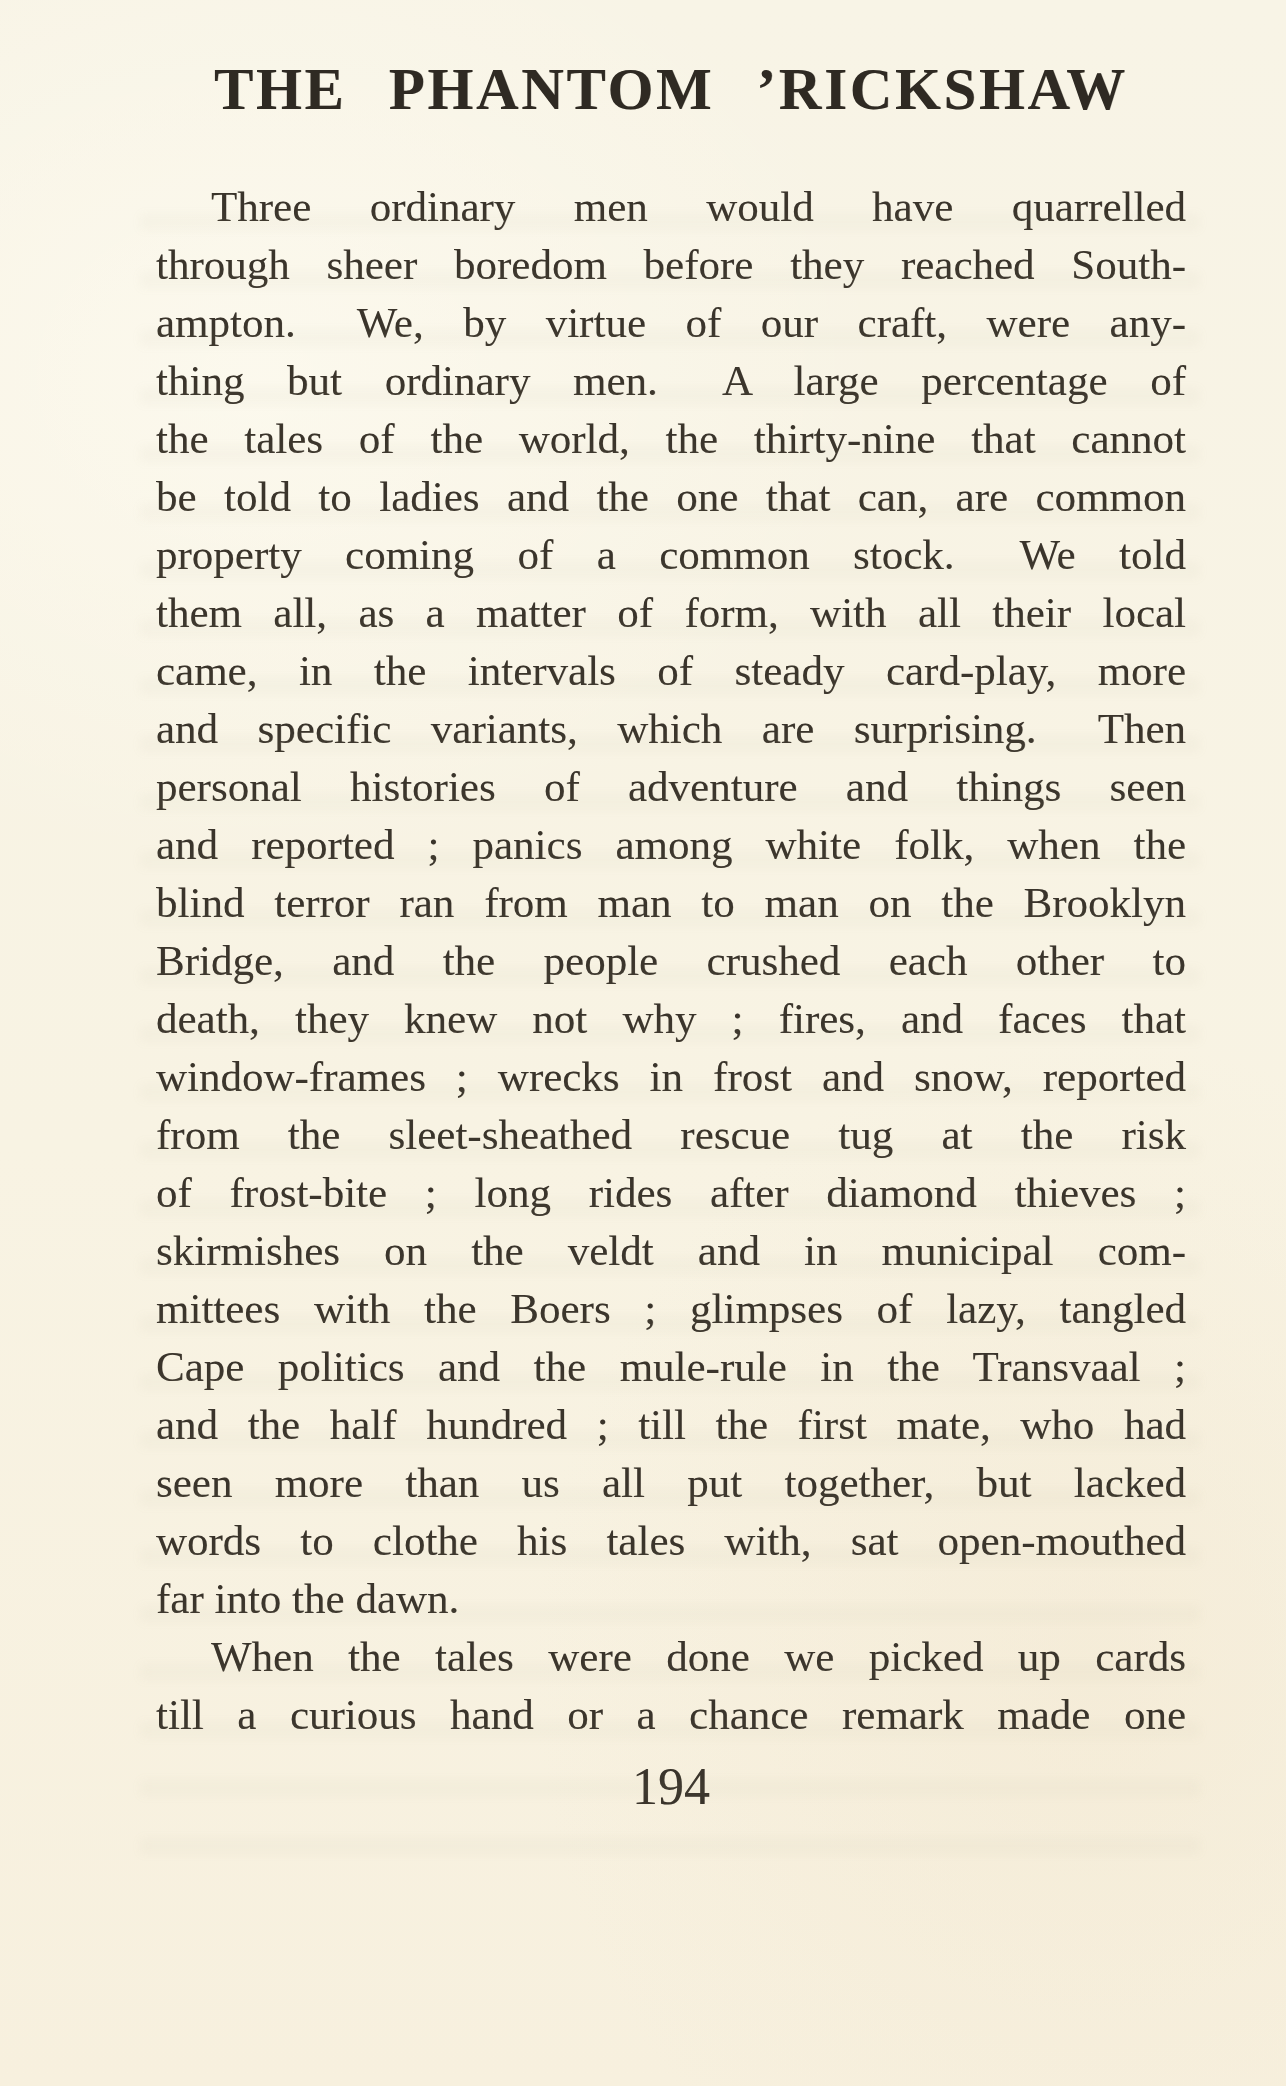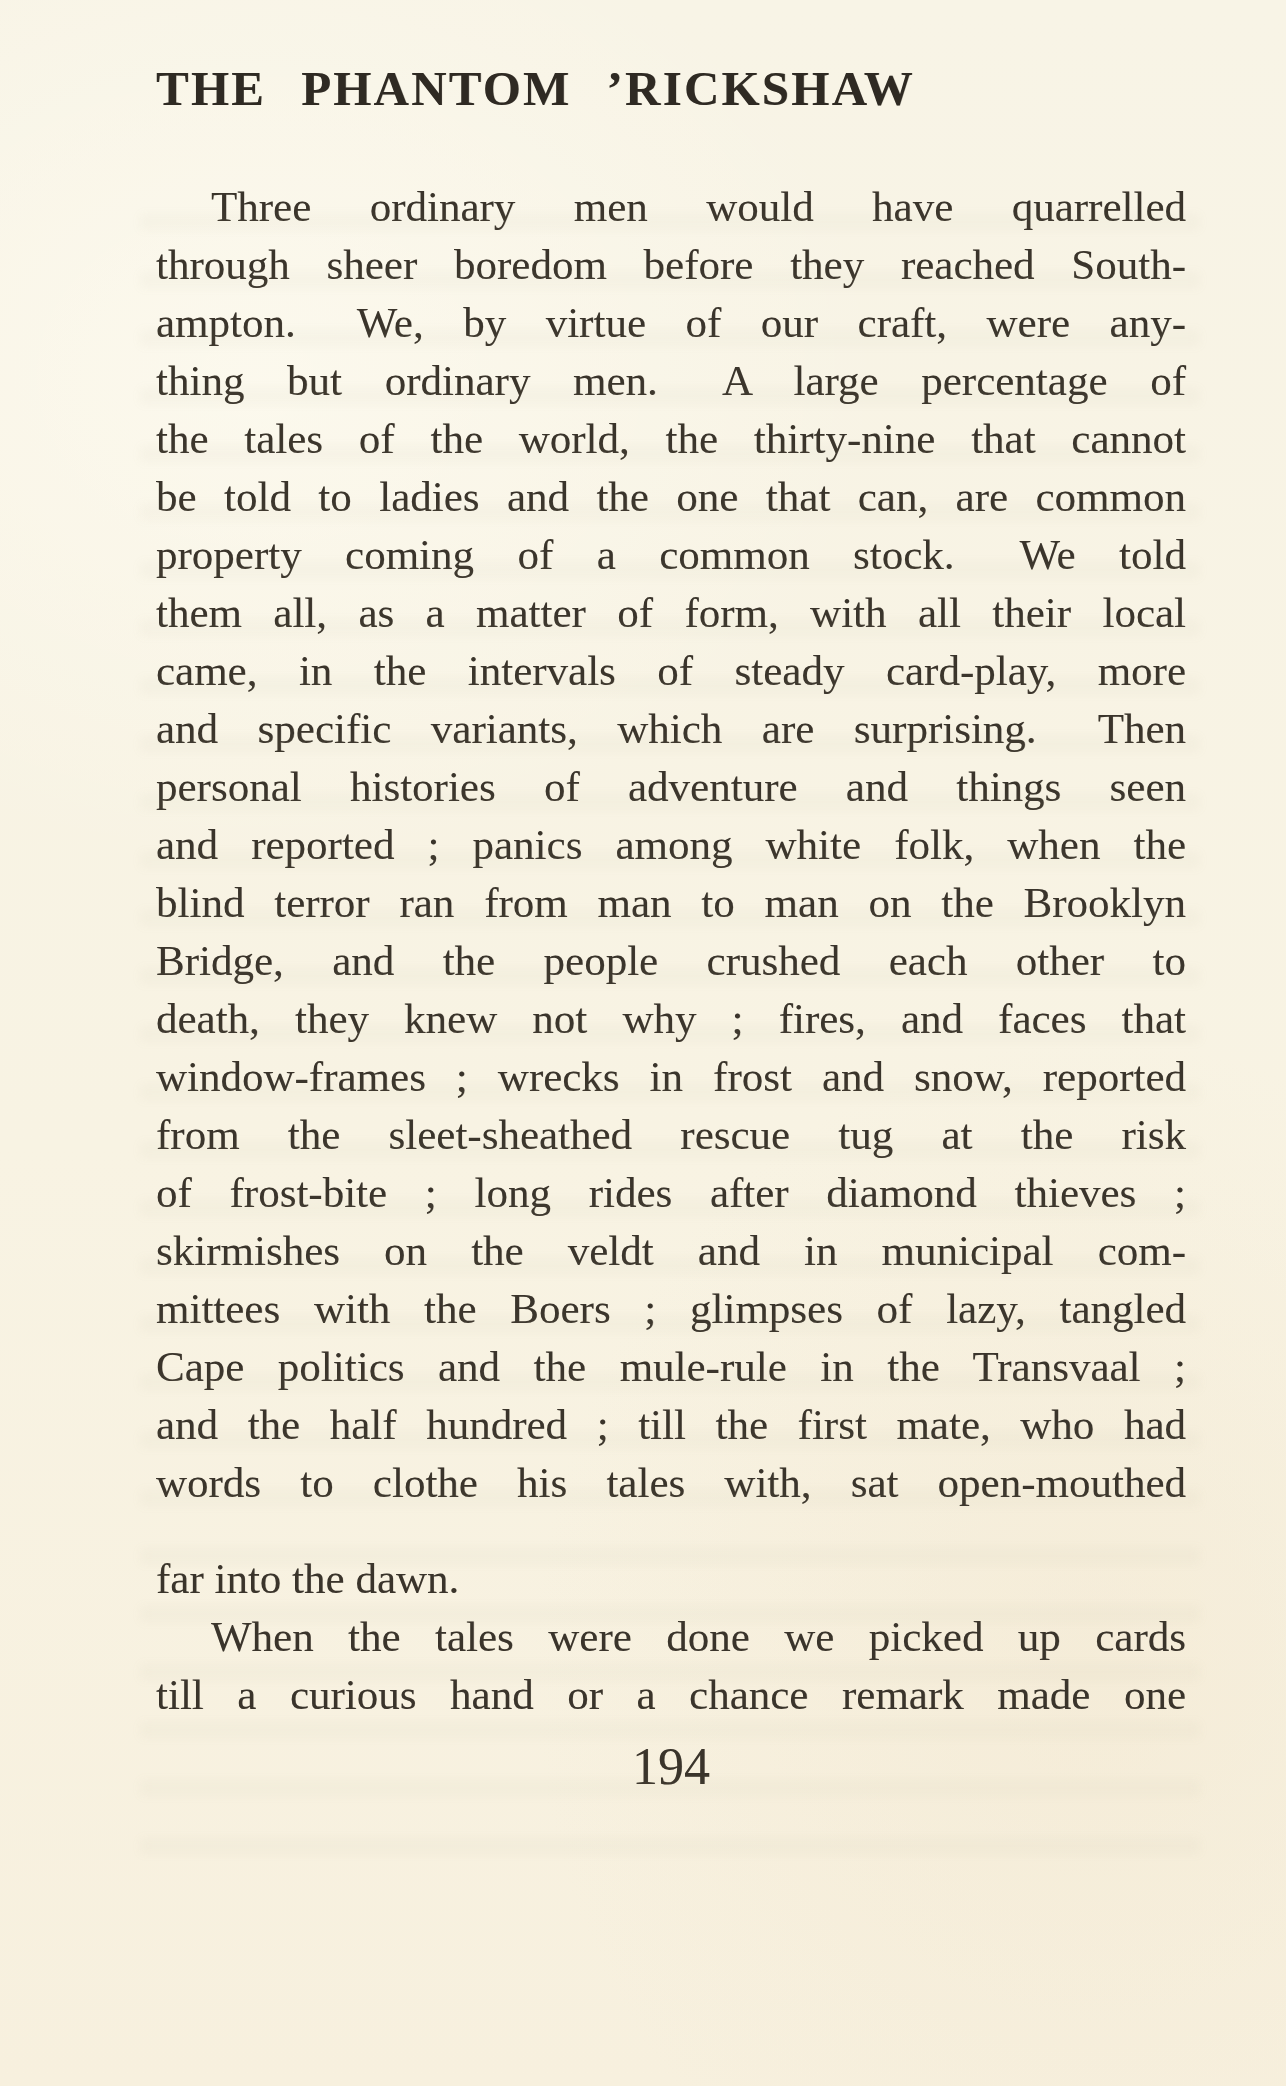--- a/index.html
+++ b/index.html
@@ -30,22 +30,22 @@
       180deg,
       rgba(0,0,0,0) 0px, rgba(0,0,0,0) 32px,
       rgba(168,162,132,0.10) 36px, rgba(168,162,132,0.10) 48px,
       rgba(0,0,0,0) 52px, rgba(0,0,0,0) 58px);
     filter: blur(5px);
     opacity: 0.5;
     pointer-events: none;
   }
   .page-title {
     margin: 66px 100px 0 156px;
-    text-align: left;
-    font-size: 49px;
+    text-align: center;
+    font-size: 59px;
     line-height: 46px;
     font-weight: bold;
     letter-spacing: 0.045em;
     word-spacing: 0.42em;
     color: #2f2a23;
     text-shadow: 0.4px 0.4px 0.6px rgba(47,42,35,0.35);
   }
   .page-body {
     margin: 66px 0 0 156px;
     width: 1030px;
@@ -59,21 +59,20 @@
     white-space: nowrap;
     text-shadow: 0.3px 0.3px 0.5px rgba(58,52,43,0.28);
   }
   .line.indent {
     text-indent: 55px;
     font-family: Liberation Serif, serif;
   }
   .line.end {
     text-align: left;
     text-align-last: left;
-    margin-top: 38px;
   }
   .page-number {
     margin-top: 22px;
     margin-left: 156px;
     width: 1030px;
     text-align: center;
     font-size: 52px;
     line-height: 42px;
     font-variant-numeric: oldstyle-nums;
     color: #3a342b;
@@ -103,19 +102,20 @@
     <div class="line">blind terror ran from man to man on the Brooklyn</div>
     <div class="line">Bridge, and the people crushed each other to</div>
     <div class="line">death, they knew not why ; fires, and faces that</div>
     <div class="line">window-frames ; wrecks in frost and snow, reported</div>
     <div class="line">from the sleet-sheathed rescue tug at the risk</div>
     <div class="line">of frost-bite ; long rides after diamond thieves ;</div>
     <div class="line">skirmishes on the veldt and in municipal com-</div>
     <div class="line">mittees with the Boers ; glimpses of lazy, tangled</div>
     <div class="line">Cape politics and the mule-rule in the Transvaal ;</div>
     <div class="line">and the half hundred ; till the first mate, who had</div>
+    <div class="line">seen more than us all put together, but lacked</div>
     <div class="line">words to clothe his tales with, sat open-mouthed</div>
     <div class="line end">far into the dawn.</div>
     <div class="line indent">When the tales were done we picked up cards</div>
     <div class="line">till a curious hand or a chance remark made one</div>
   </div>
 
 <div class="page-number">194</div>
 
 </body></html>

